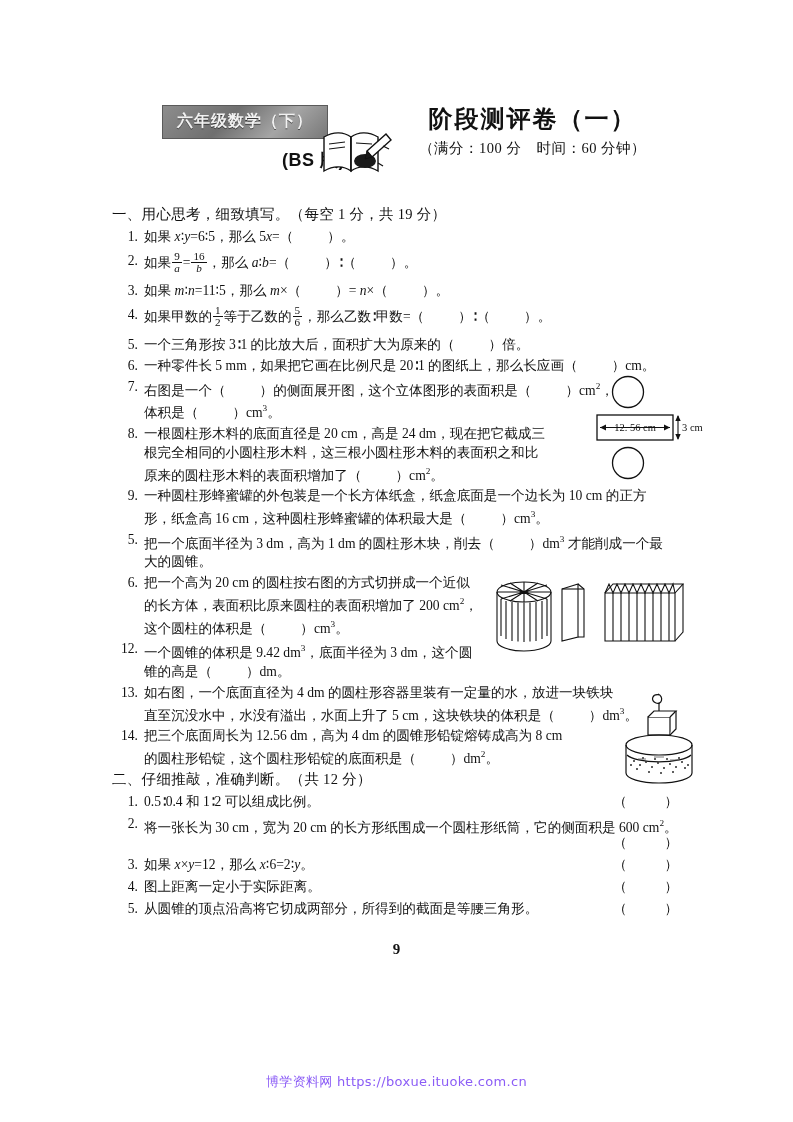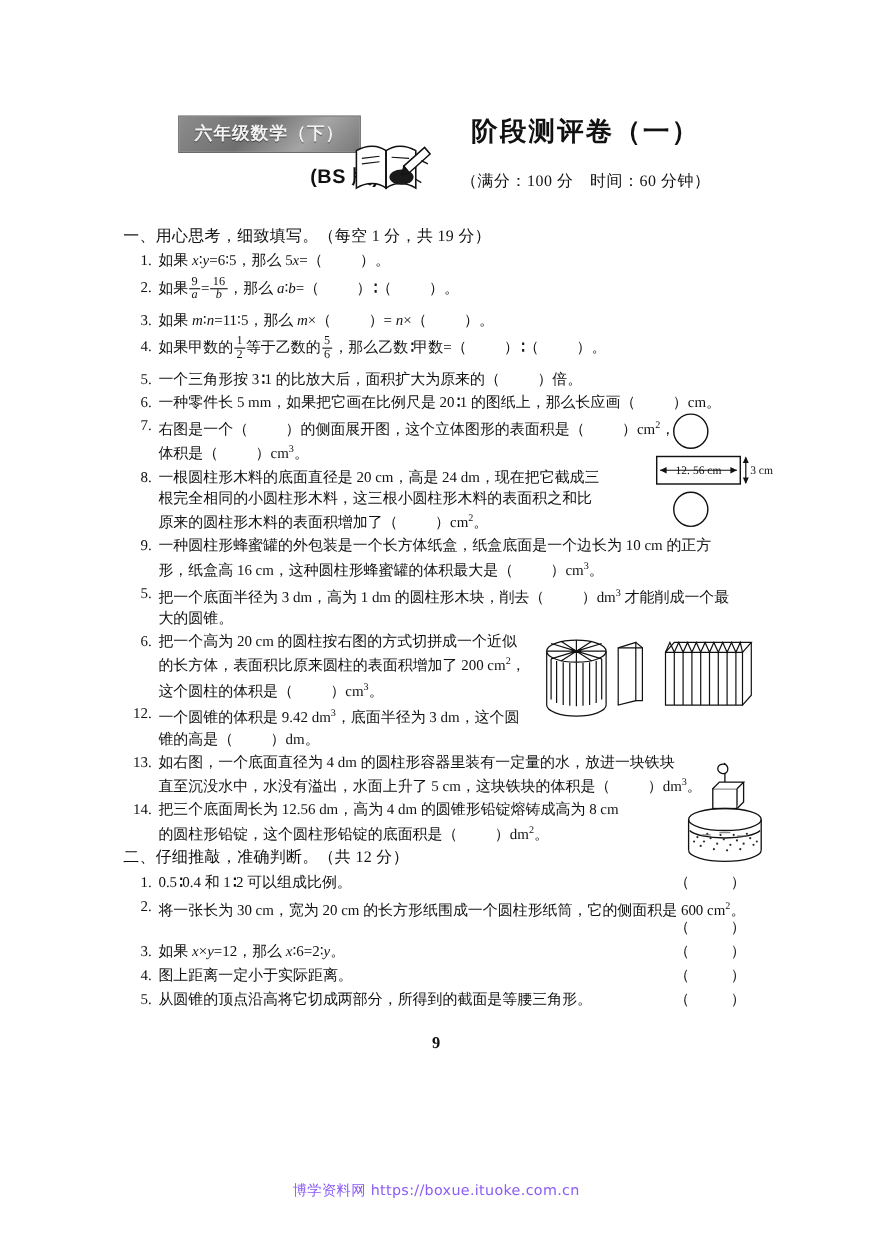--- a/index.html
+++ b/index.html
@@ -33,21 +33,21 @@
     font-weight:bold;font-size:18px;letter-spacing:.5px;text-align:right;
   }
   .book-icon{position:absolute;left:210px;top:18px;width:72px;height:58px;}
 
   .title-block{position:absolute;left:265px;top:0;width:315px;text-align:center;}
   .exam-title{
     font-family:"Liberation Serif","DejaVu Serif",serif;
     font-weight:bold;font-size:24px;letter-spacing:2px;text-align:center;
   }
   .exam-sub{
-    margin-top:20px;font-size:14.5px;letter-spacing:.5px;
+    margin-top:4px;font-size:14.5px;letter-spacing:.5px;
     font-family:"Liberation Serif",serif;
   }
 
   
   .sec-title{
     font-weight:normal;font-size:14.5px;letter-spacing:.3px;
     font-family:"Liberation Serif","DejaVu Serif",serif;
   }
   .sec1{position:absolute;left:112px;top:202px;}
   .sec2{position:absolute;left:112px;top:767px;}

